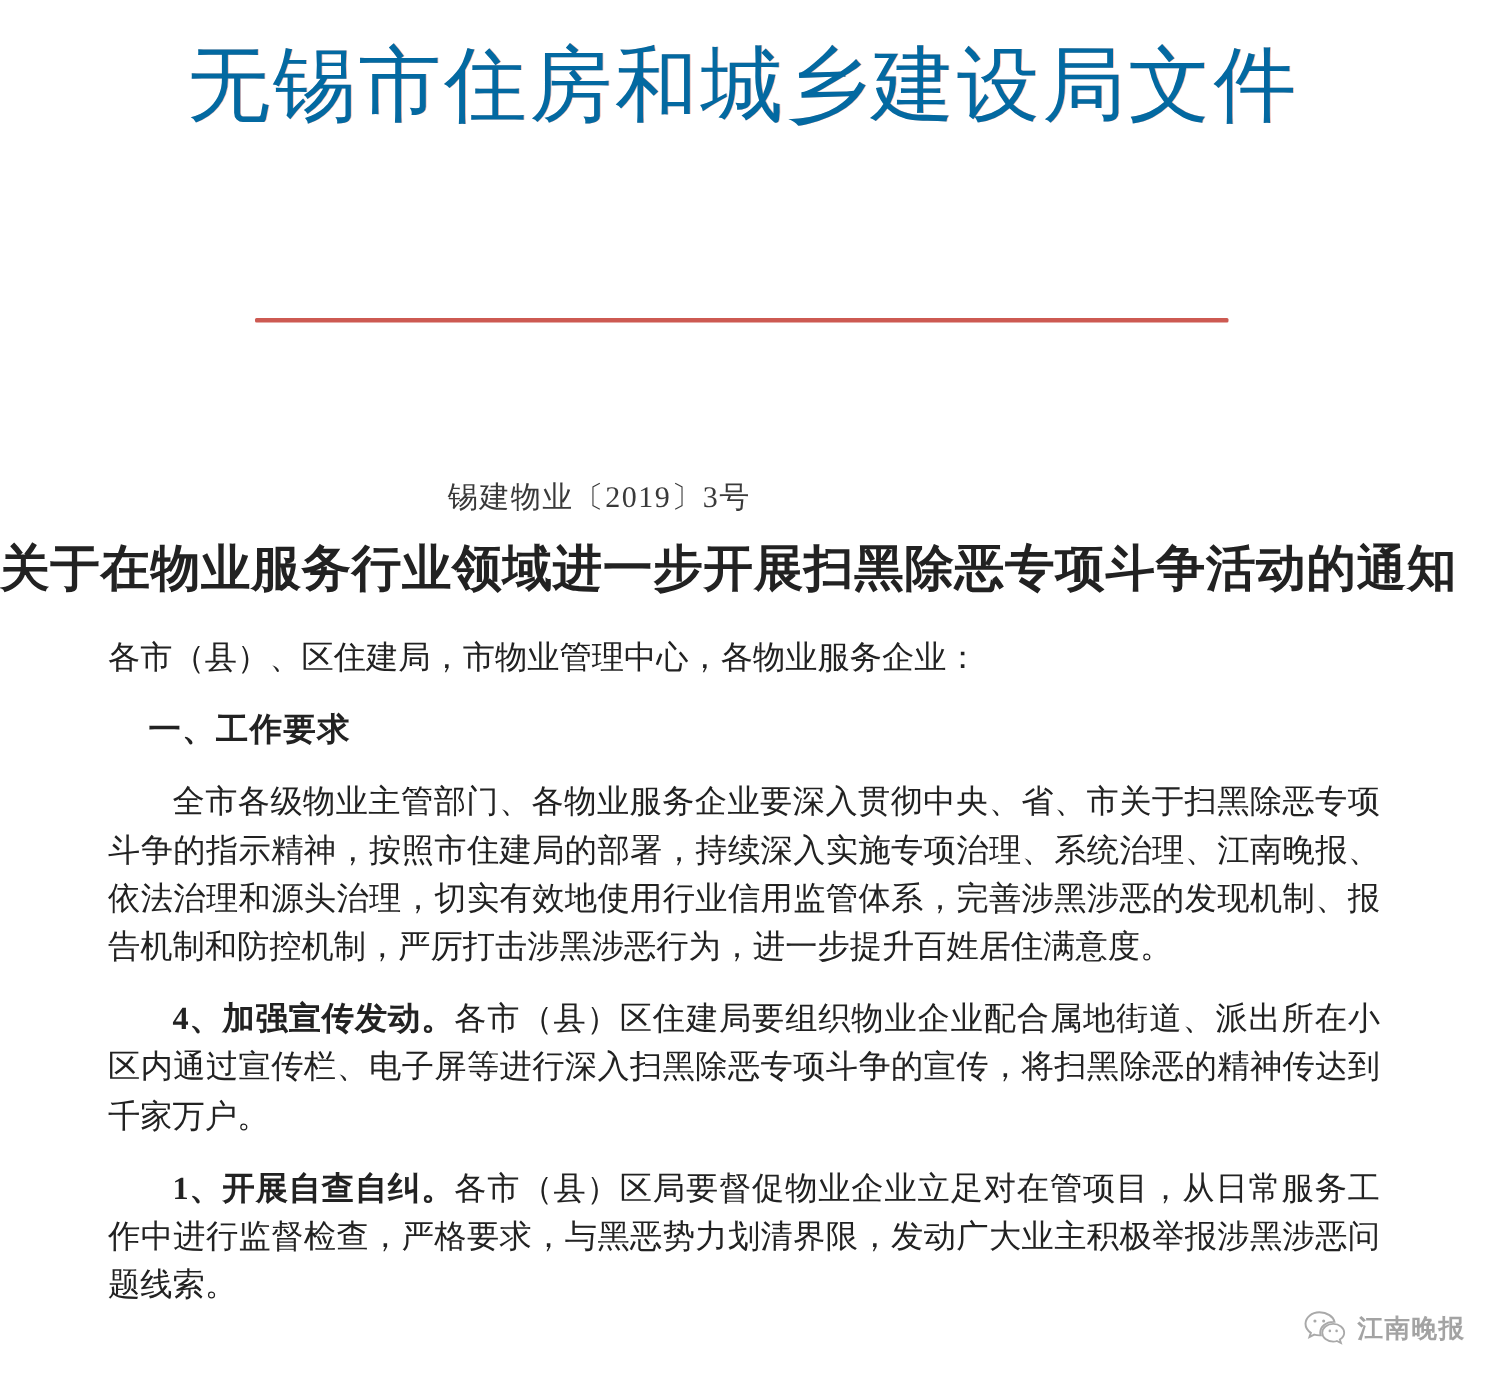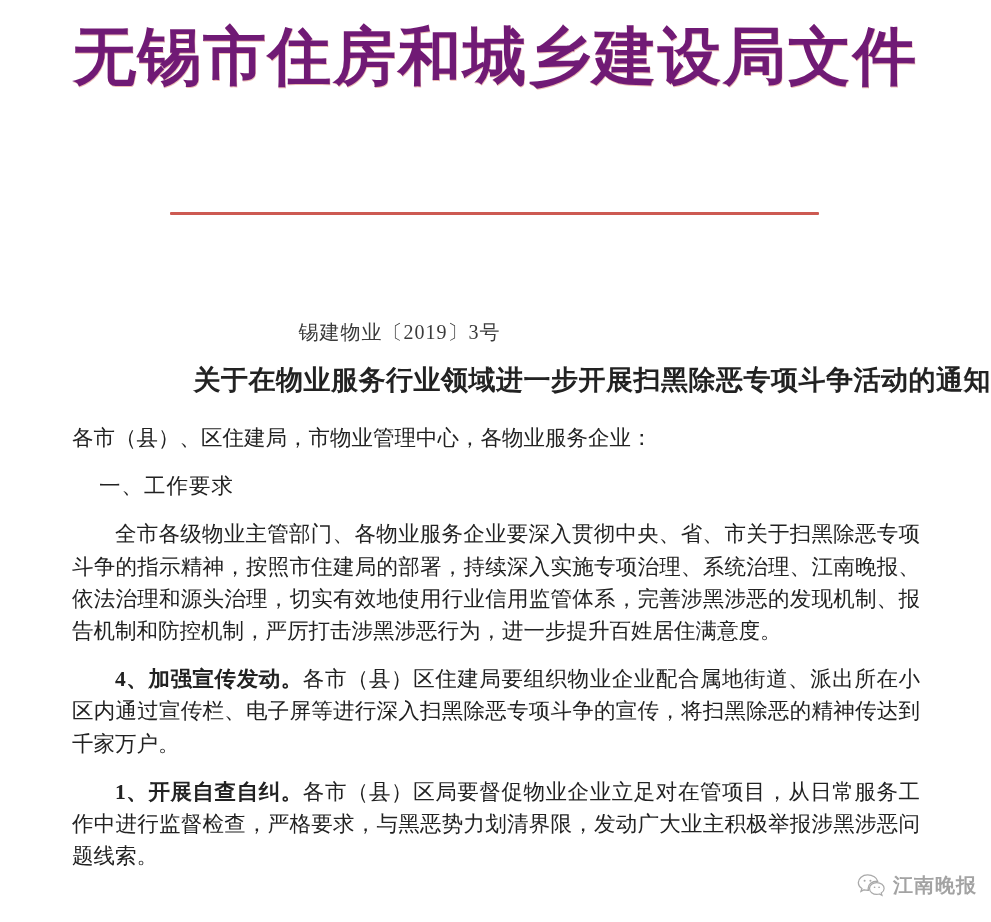--- a/index.html
+++ b/index.html
@@ -25,25 +25,25 @@
     position: absolute;
     top: 14px;
     left: 0;
     width: 991px;
     text-align: center;
     height: 92px;
   }
   .masthead-title {
     display: inline-block;
     font-family: "Liberation Serif", "DejaVu Serif", serif;
-    font-size: 63px;
-    font-weight: 700;
+    font-size: 55px;
+    font-weight: 400;
     letter-spacing: 2px;
     line-height: 86px;
-    color: #701a75;
+    color: #0369a1;
     white-space: nowrap;
     text-shadow: 0.5px 0.5px 0 rgba(200,60,40,0.35);
   }
 
   .masthead-rule {
     position: absolute;
     top: 212px;
     left: 170px;
     width: 649px;
     height: 3px;
@@ -63,22 +63,22 @@
     color: #3a3a3a;
     letter-spacing: 1px;
   }
 
   
   .doc-title {
     position: absolute;
     top: 363px;
     left: 0;
     width: 991px;
-    text-align: right;
-    font-size: 27px;
+    text-align: left;
+    font-size: 33px;
     font-weight: 700;
     line-height: 34px;
     color: #222222;
     letter-spacing: 0.5px;
   }
 
   
   .body-block {
     position: absolute;
     top: 406px;
@@ -94,21 +94,21 @@
     margin: 16px;
     text-indent: 2em;
     text-align: justify;
   }
   .para.no-indent {
     text-indent: 0;
   }
   .section-heading {
     margin: 0;
     text-indent: 2em;
-    font-weight: 400;
+    font-weight: 700;
     letter-spacing: 1px;
   }
   .lead {
     font-weight: 700;
   }
 
   
   .watermark {
     position: absolute;
     right: 14px;
@@ -118,21 +118,21 @@
     gap: 7px;
     opacity: 0.5;
     pointer-events: none;
   }
   .wm-logo {
     width: 30px;
     height: 30px;
     flex: 0 0 auto;
   }
   .wm-text {
-    font-size: 20px;
+    font-size: 17px;
     font-weight: 600;
     color: #4a4a4a;
     letter-spacing: 1px;
     white-space: nowrap;
   }
 </style>
 </head>
 <body>
 
 <div class="page">

